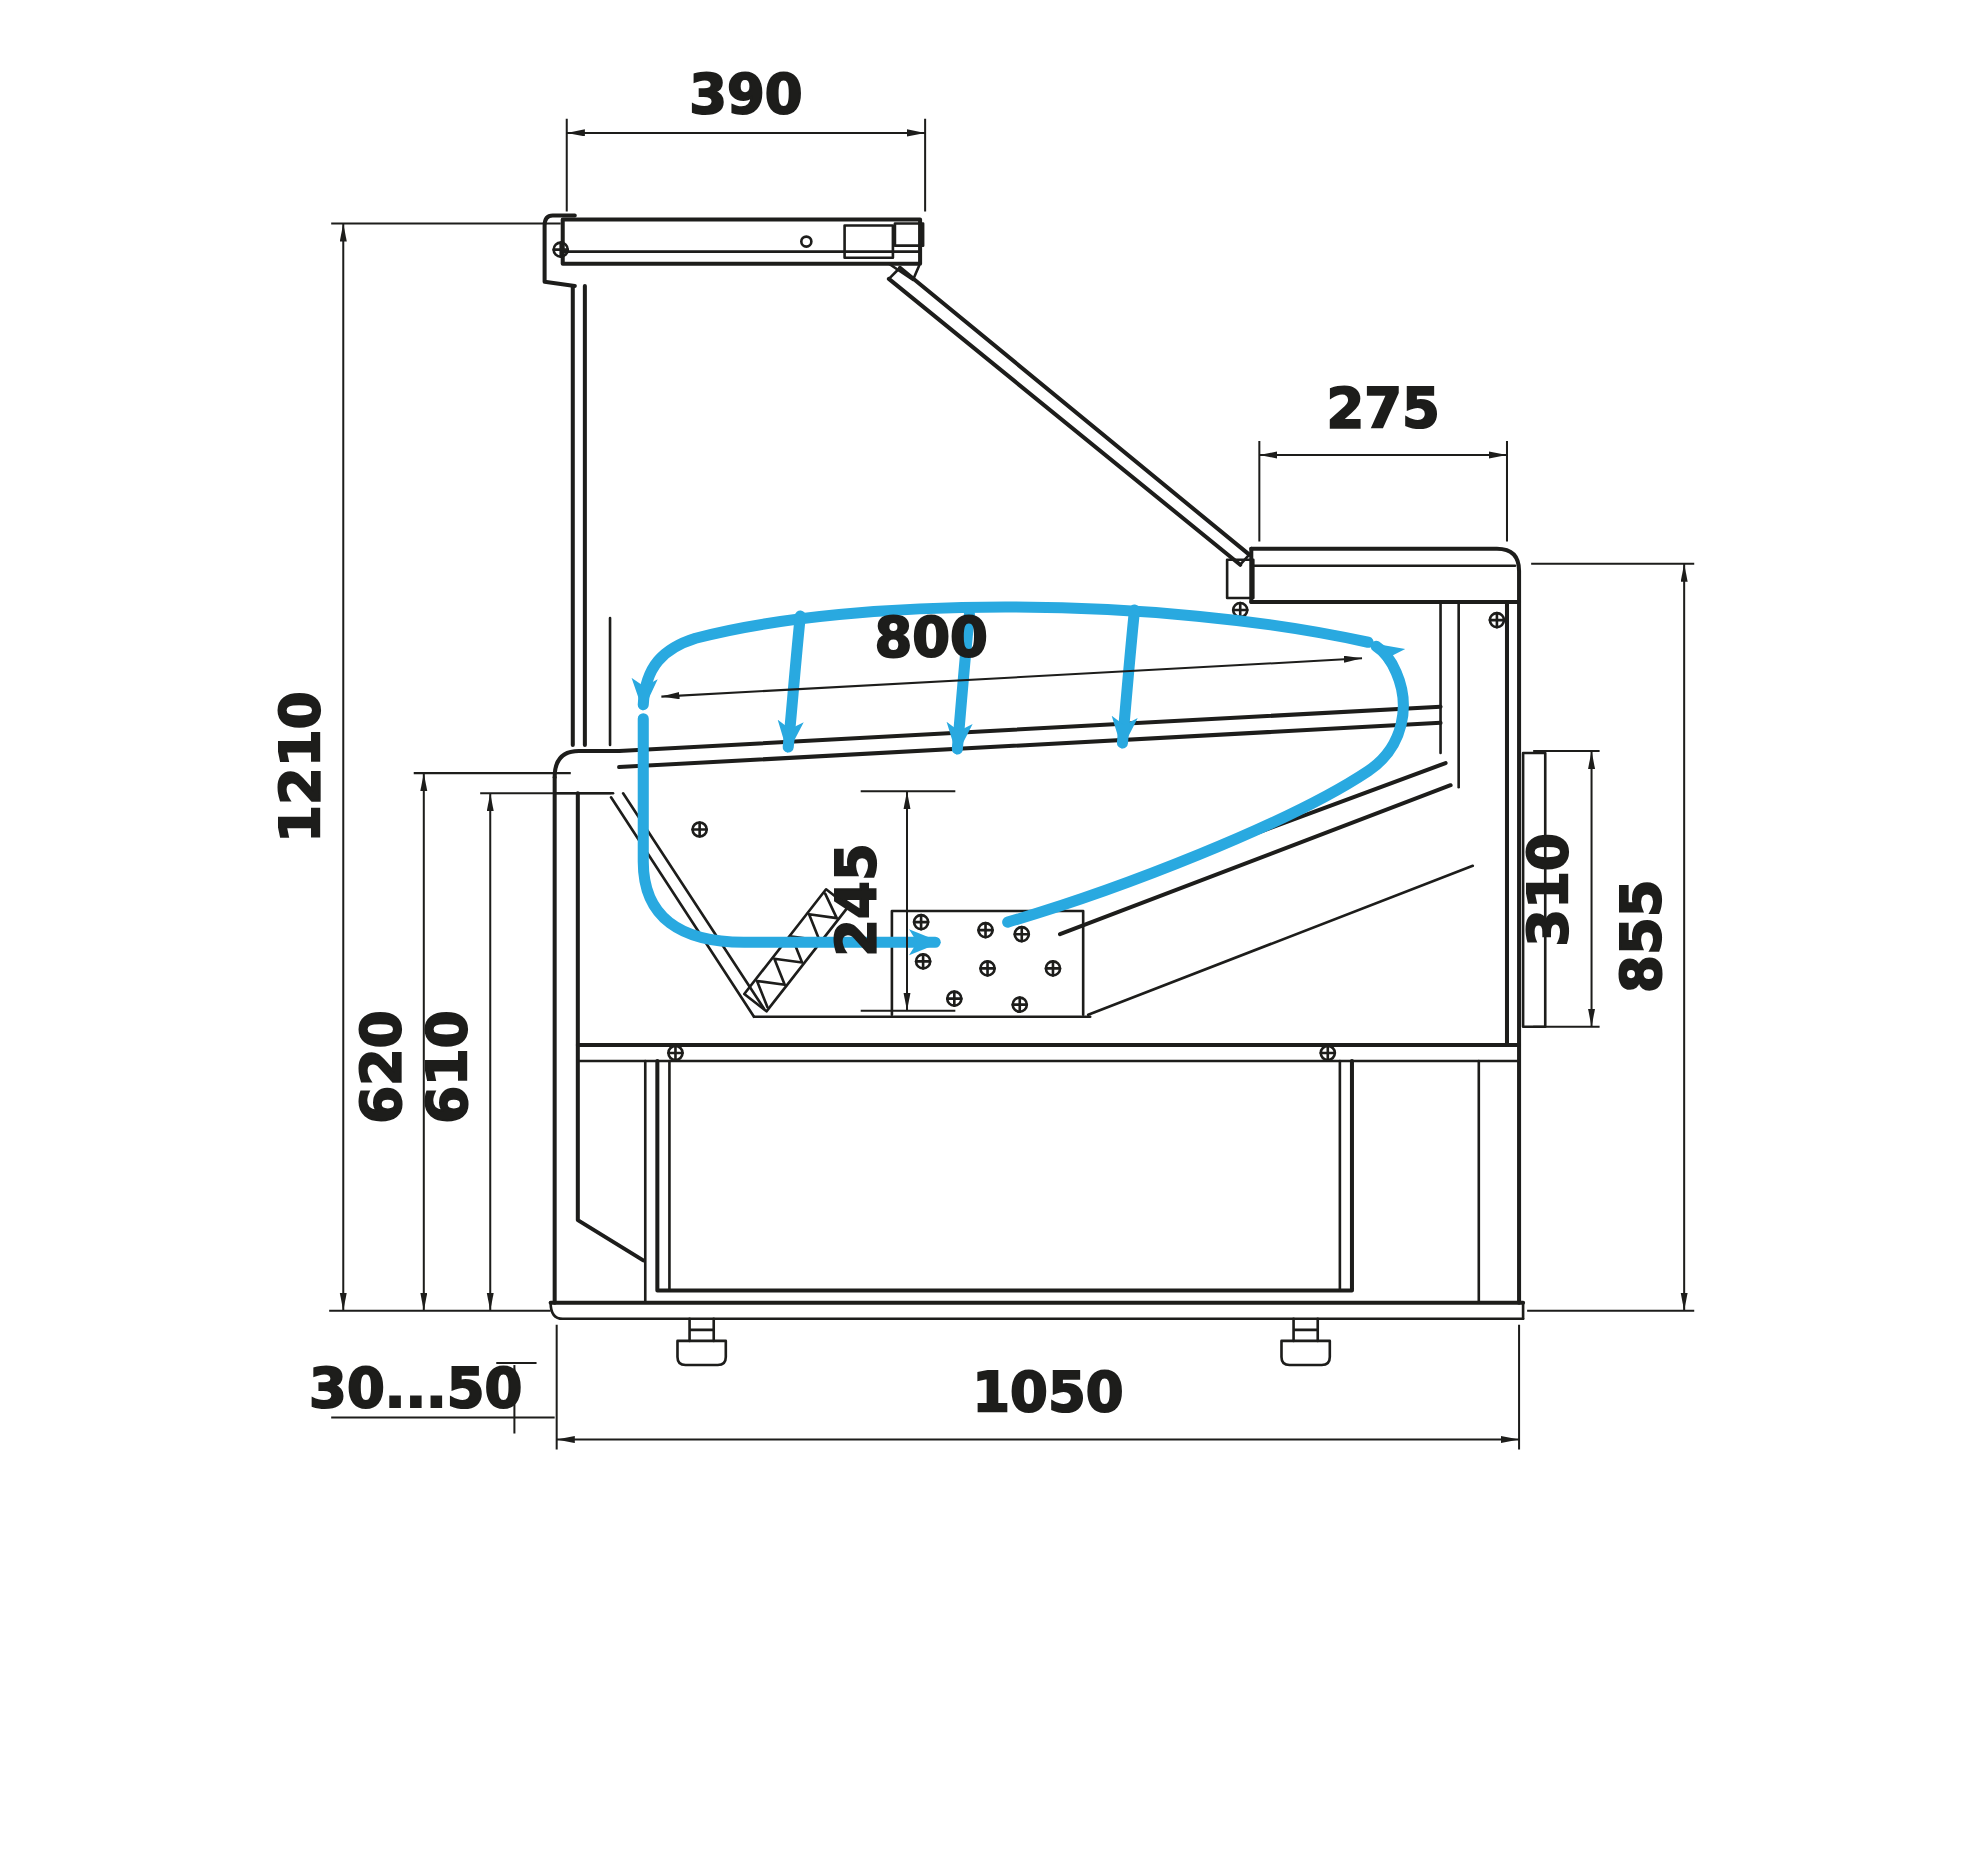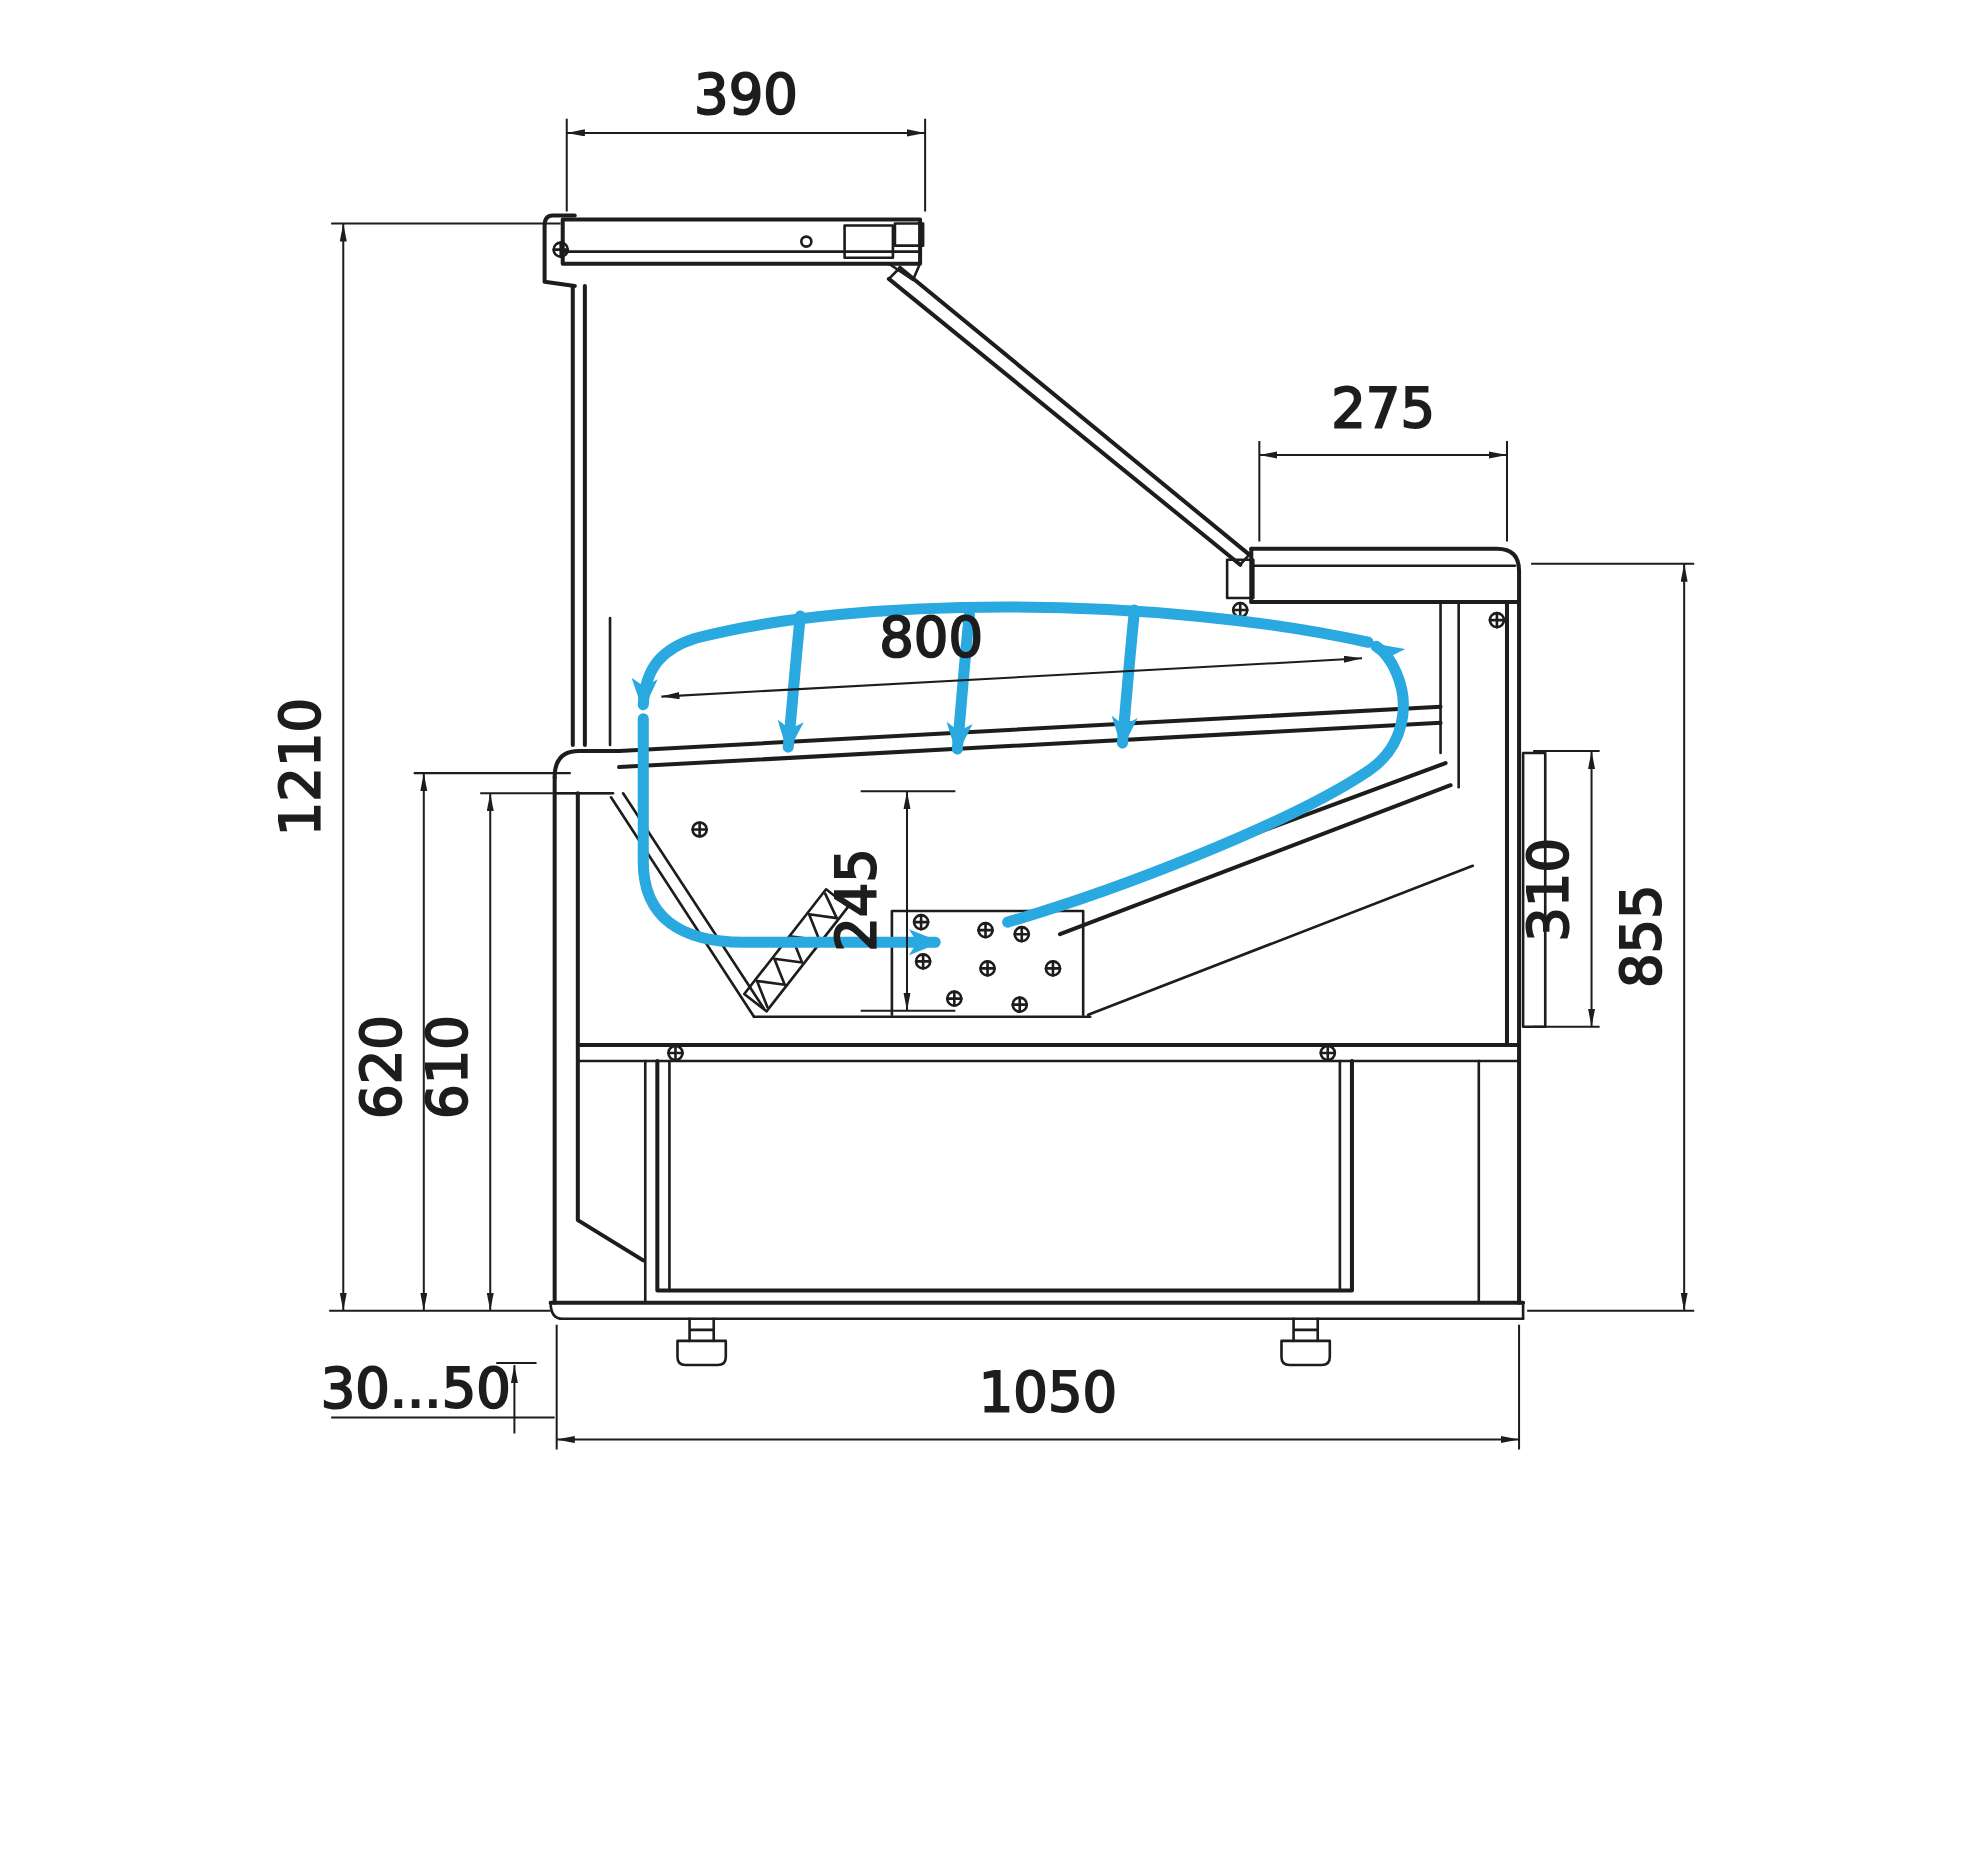--- a/index.html
+++ b/index.html
@@ -1,21 +1,21 @@
 <!DOCTYPE html>
 <html style="--line: #1d1d1b; --air: #29a9e0; --bg: #ffffff;font-size:12.3px"><head>
 <meta charset="utf-8">
 <style>
   :root{
     --line:#1d1d1b;
     --air:#29a9e0;
     --bg:#ffffff;
   }
   html,body{margin:0;padding:0;background:var(--bg);}
-  .stage{width:1963px;height:1507px;background:var(--bg);}
+  .stage{width:1963px;height:1507px;background:var(--bg);font-weight:bold;}
   svg{display:block;width:100%;height:100%;}
   .ol{fill:none;stroke:var(--line);stroke-width:4;stroke-linecap:round;stroke-linejoin:round;}
   .ol2{fill:none;stroke:var(--line);stroke-width:2.6;stroke-linecap:round;stroke-linejoin:round;}
   .dim{fill:none;stroke:var(--line);stroke-width:2;stroke-linecap:butt;}
   .air{fill:none;stroke:var(--air);stroke-width:11;stroke-linecap:round;stroke-linejoin:round;}
   .dimtxt{font-family:"DejaVu Sans","Liberation Sans",sans-serif;font-size:54px;fill:var(--line);text-anchor:middle;}
   .mk-line{fill:var(--line);stroke:none;}
   .mk-air{fill:var(--air);stroke:none;}
 </style>
 </head>

